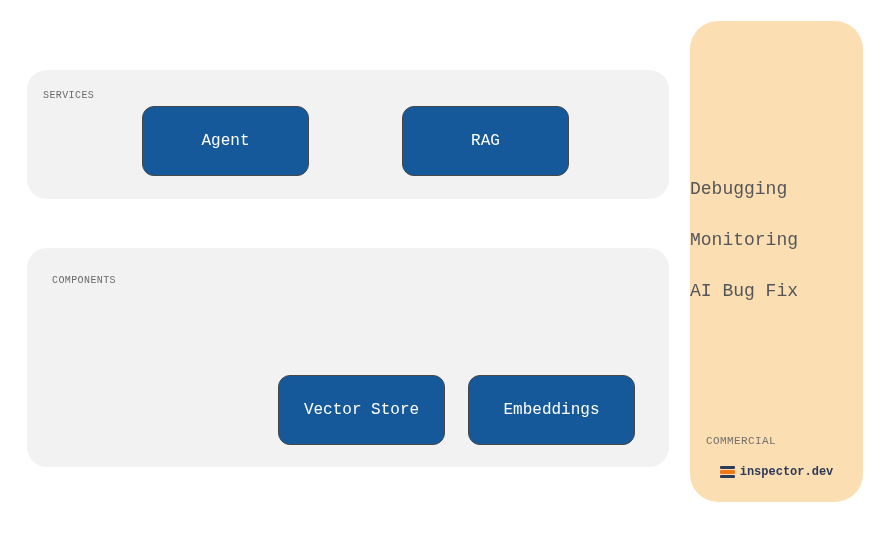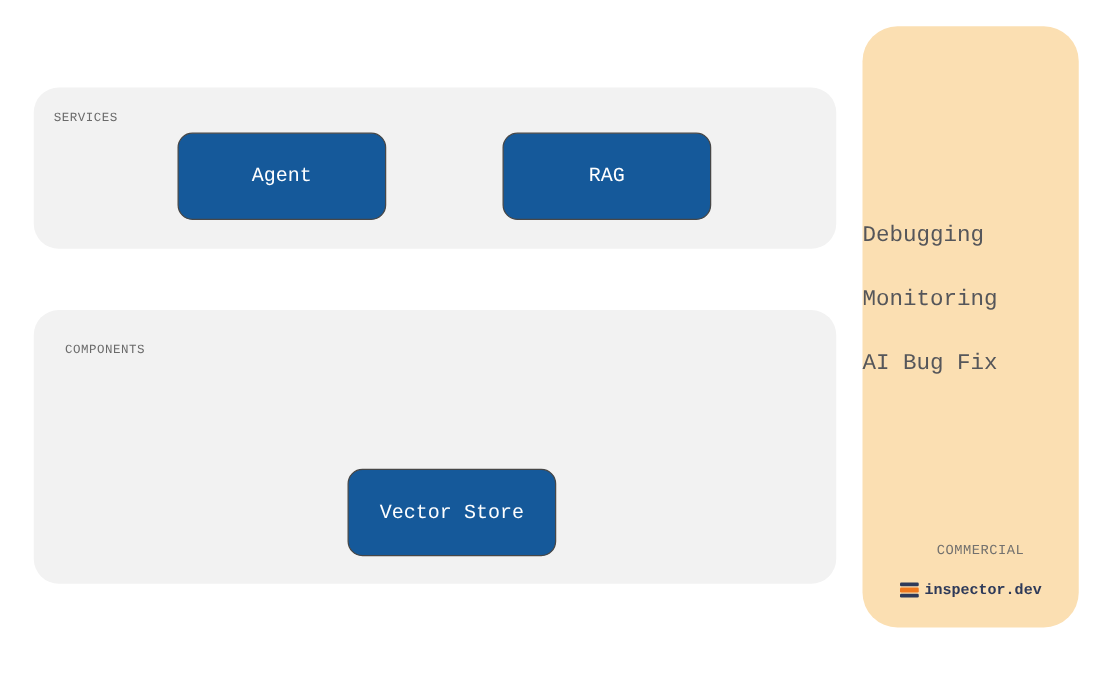--- a/index.html
+++ b/index.html
@@ -71,21 +71,20 @@
     font-size: 18px;
     color: var(--sidebar-text, #55565A);
   }
   .feature { line-height: 24px; margin-bottom: 27px; }
 
   .tier-label {
     position: absolute;
     top: 414px;
     left: 16px;
     right: 0;
-    text-align: center;
     font-size: 11px;
     letter-spacing: 0.4px;
     color: var(--commercial-label, #73716E);
   }
 
   .brand {
     position: absolute;
     top: 444px;
     left: 0;
     right: 0;
@@ -120,20 +119,21 @@
 
   <section class="panel panel-services">
     <div class="panel-label">SERVICES</div>
     <div class="node node-agent">Agent</div>
     <div class="node node-rag">RAG</div>
   </section>
 
   <section class="panel panel-components">
     <div class="panel-label">COMPONENTS</div>
     <div class="node node-vector-store">Vector Store</div>
+    <div class="node node-embeddings">Embeddings</div>
   </section>
 
   <aside class="sidebar">
     <div class="features">
       <div class="feature">Debugging</div>
       <div class="feature">Monitoring</div>
       <div class="feature">AI Bug Fix</div>
     </div>
     <div class="tier-label">COMMERCIAL</div>
     <div class="brand">

